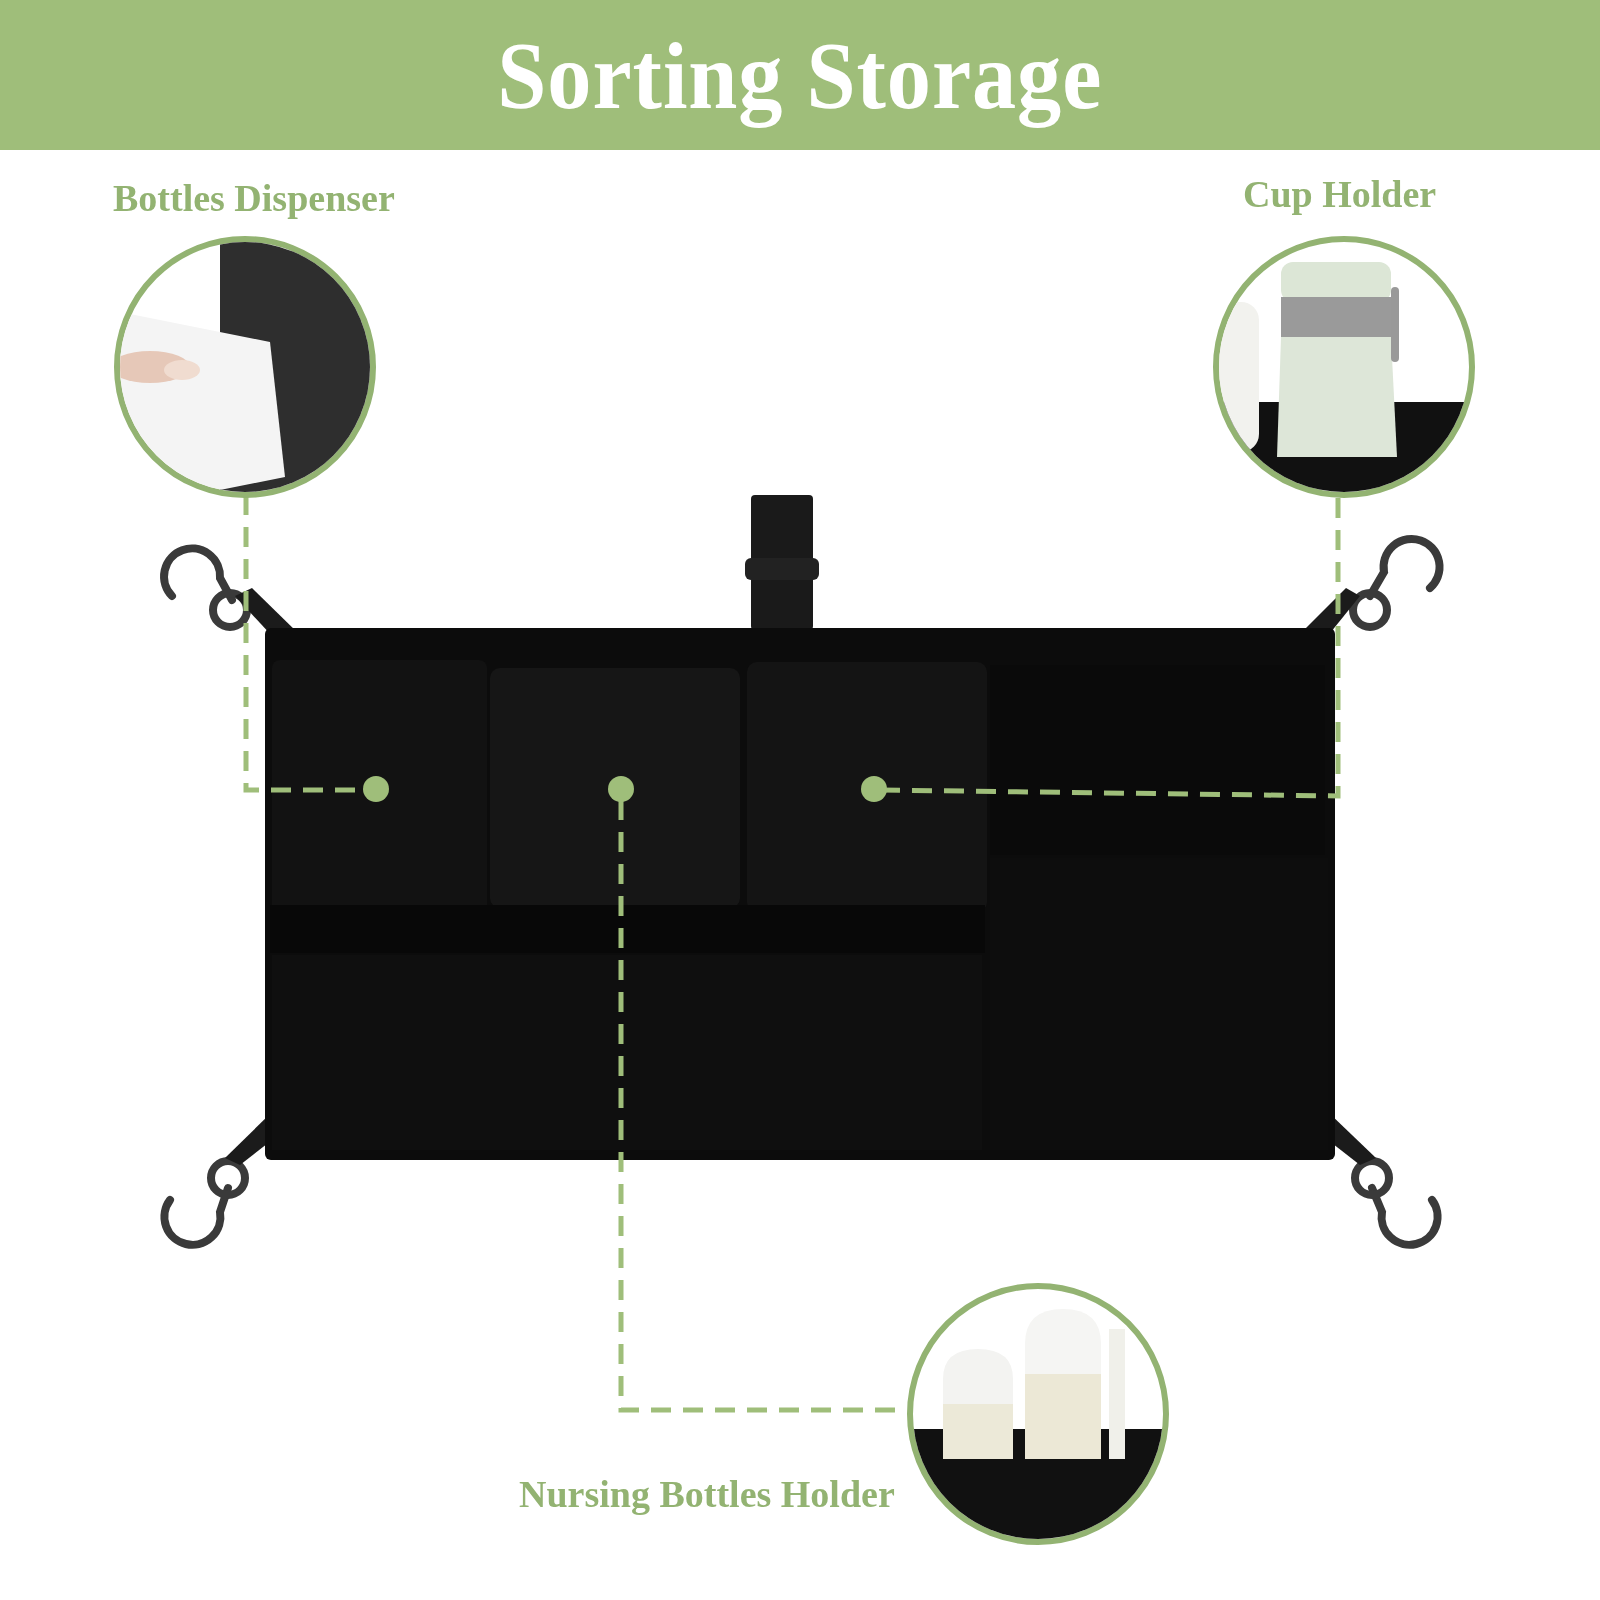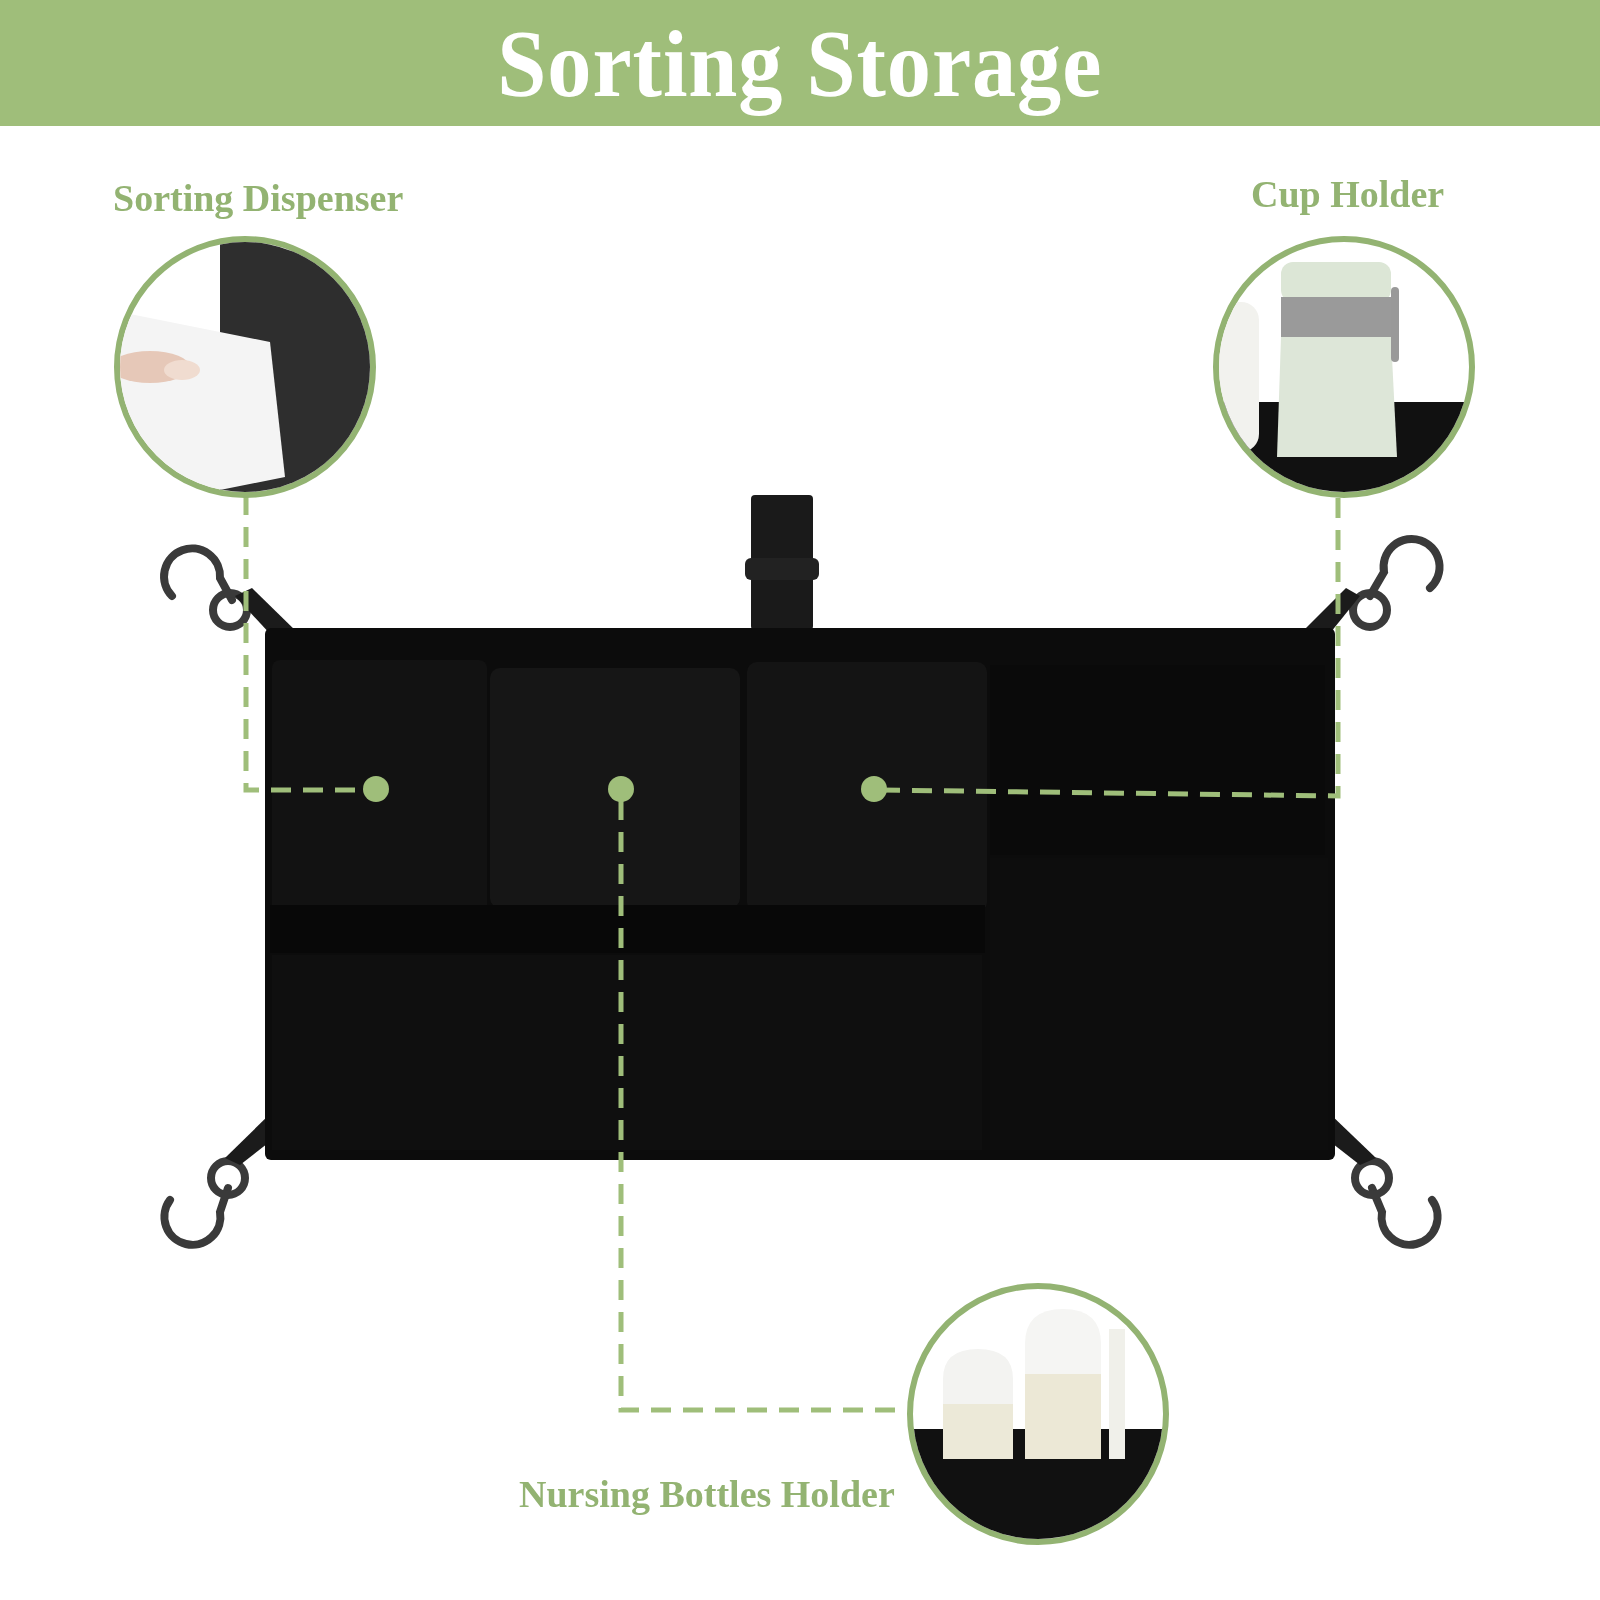--- a/index.html
+++ b/index.html
@@ -1,31 +1,31 @@
 <!DOCTYPE html>
 <html><head>
 <meta charset="utf-8">
 <style>
   html, body { margin: 0; padding: 0; }
   body { width: 1600px; height: 1600px; background: #ffffff; position: relative; overflow: hidden; font-family: "Liberation Serif", "DejaVu Serif", serif; }
-  .banner { position: absolute; left: 0; top: 0; width: 1600px; height: 126px; background: #9fbe7a; display: flex; align-items: center; justify-content: center; }
+  .banner { position: absolute; left: 0; top: 0; width: 1600px; height: 150px; background: #9fbe7a; display: flex; align-items: center; justify-content: center; }
   .banner h1 { margin: 0; color: #ffffff; font-size: 96px; font-weight: bold; letter-spacing: 1px; font-family: "Liberation Serif", "DejaVu Serif", serif; transform: scaleX(0.92); }
   .label { position: absolute; color: #93b372; font-size: 38px; font-weight: bold; font-family: "Liberation Serif", "DejaVu Serif", serif; white-space: nowrap; }
   .circle { position: absolute; border: 6px solid #93b372; border-radius: 50%; overflow: hidden; background: #fff; box-sizing: border-box; }
   svg { position: absolute; left: 0; top: 0; }
 </style>
 </head>
 <body>
 
 <div class="banner">
   <h1>Sorting Storage</h1>
 </div>
 
-<div class="label" style="left:113px; top:176px;">Sorting Dispenser</div>
-<div class="label" style="left:1243px; top:172px;margin-left:8px;">Cup Holder</div>
+<div class="label" style="left:113px; top:176px;">Bottles Dispenser</div>
+<div class="label" style="left:1243px; top:172px;">Cup Holder</div>
 <div class="label" style="left:519px; top:1452px;margin-top:20px;">Nursing Bottles Holder</div>
 
 <svg width="1600" height="1600" viewBox="0 0 1600 1600">
 
   <g>
     <rect x="751" y="495" width="62" height="135" rx="4" fill="#1a1a1a"></rect>
     <rect x="745" y="558" width="74" height="22" rx="6" fill="#222"></rect>
   </g>
 
   <g fill="none" stroke="#3a3a3a" stroke-width="8" stroke-linecap="round">

